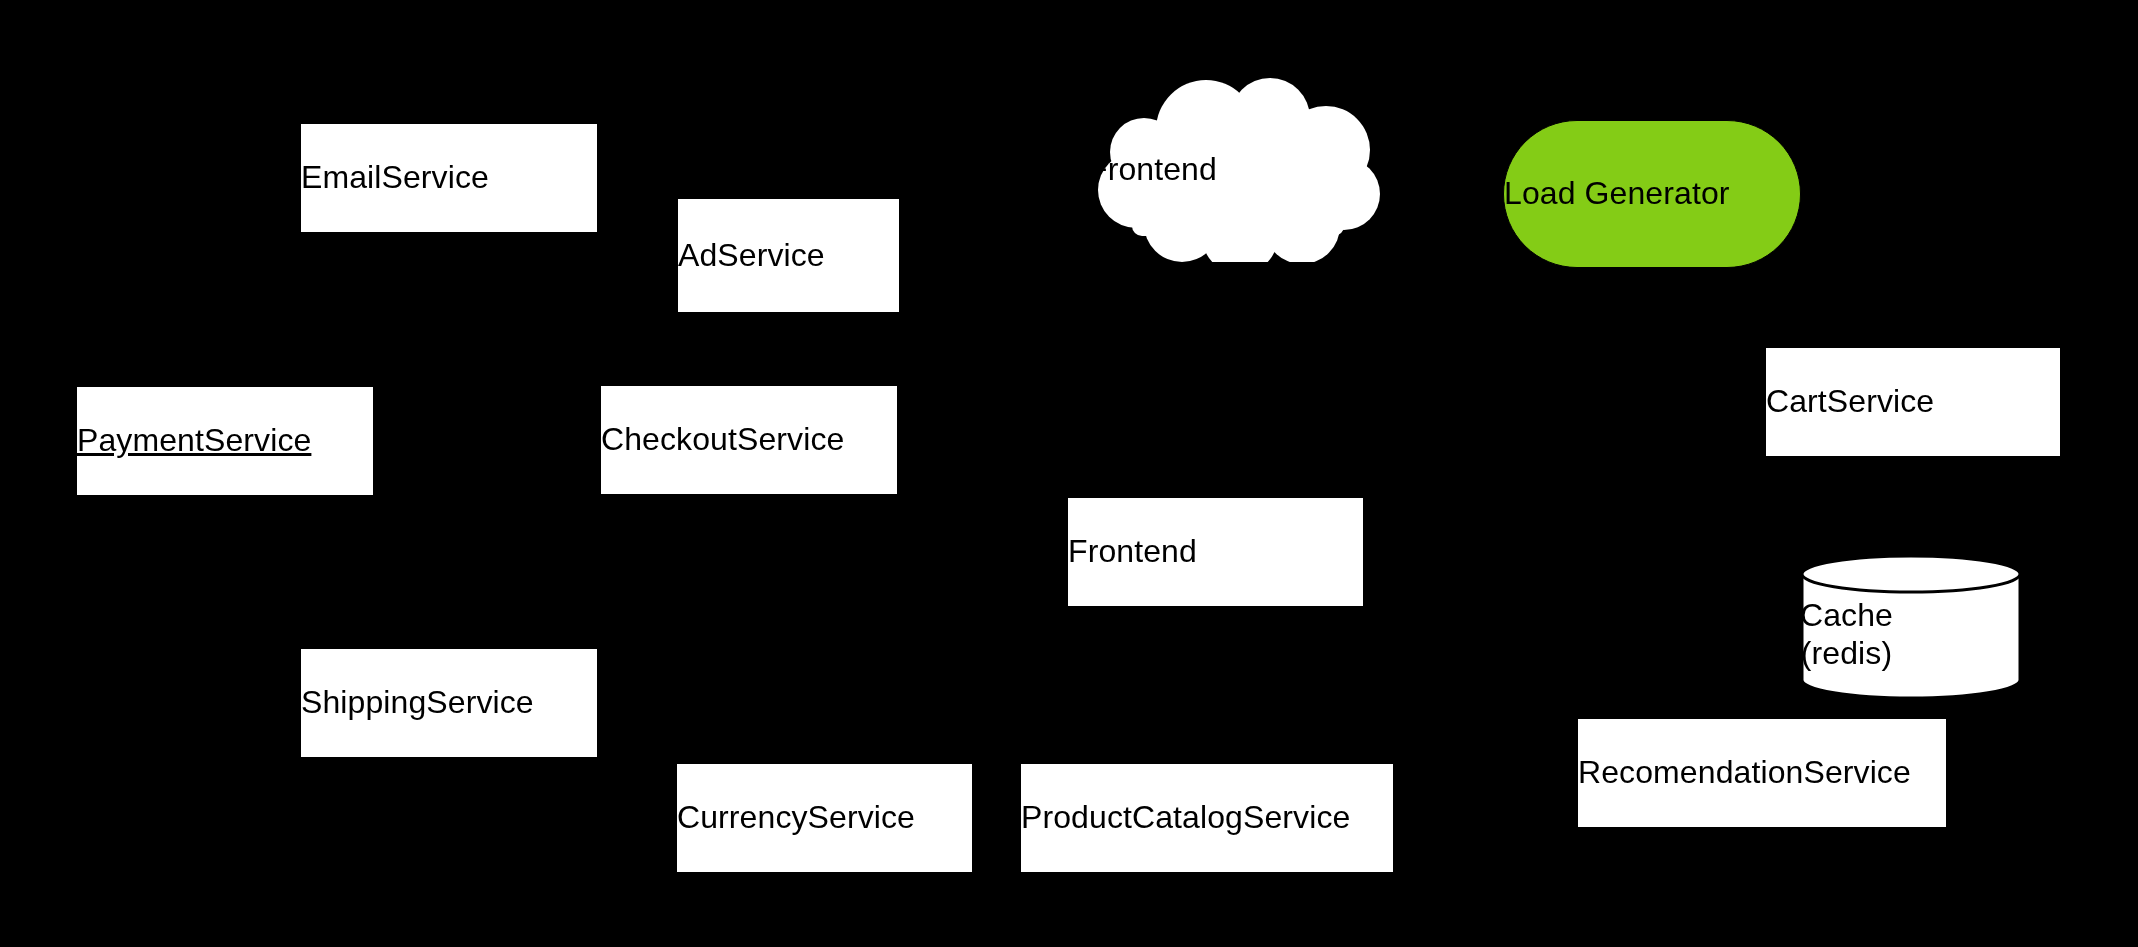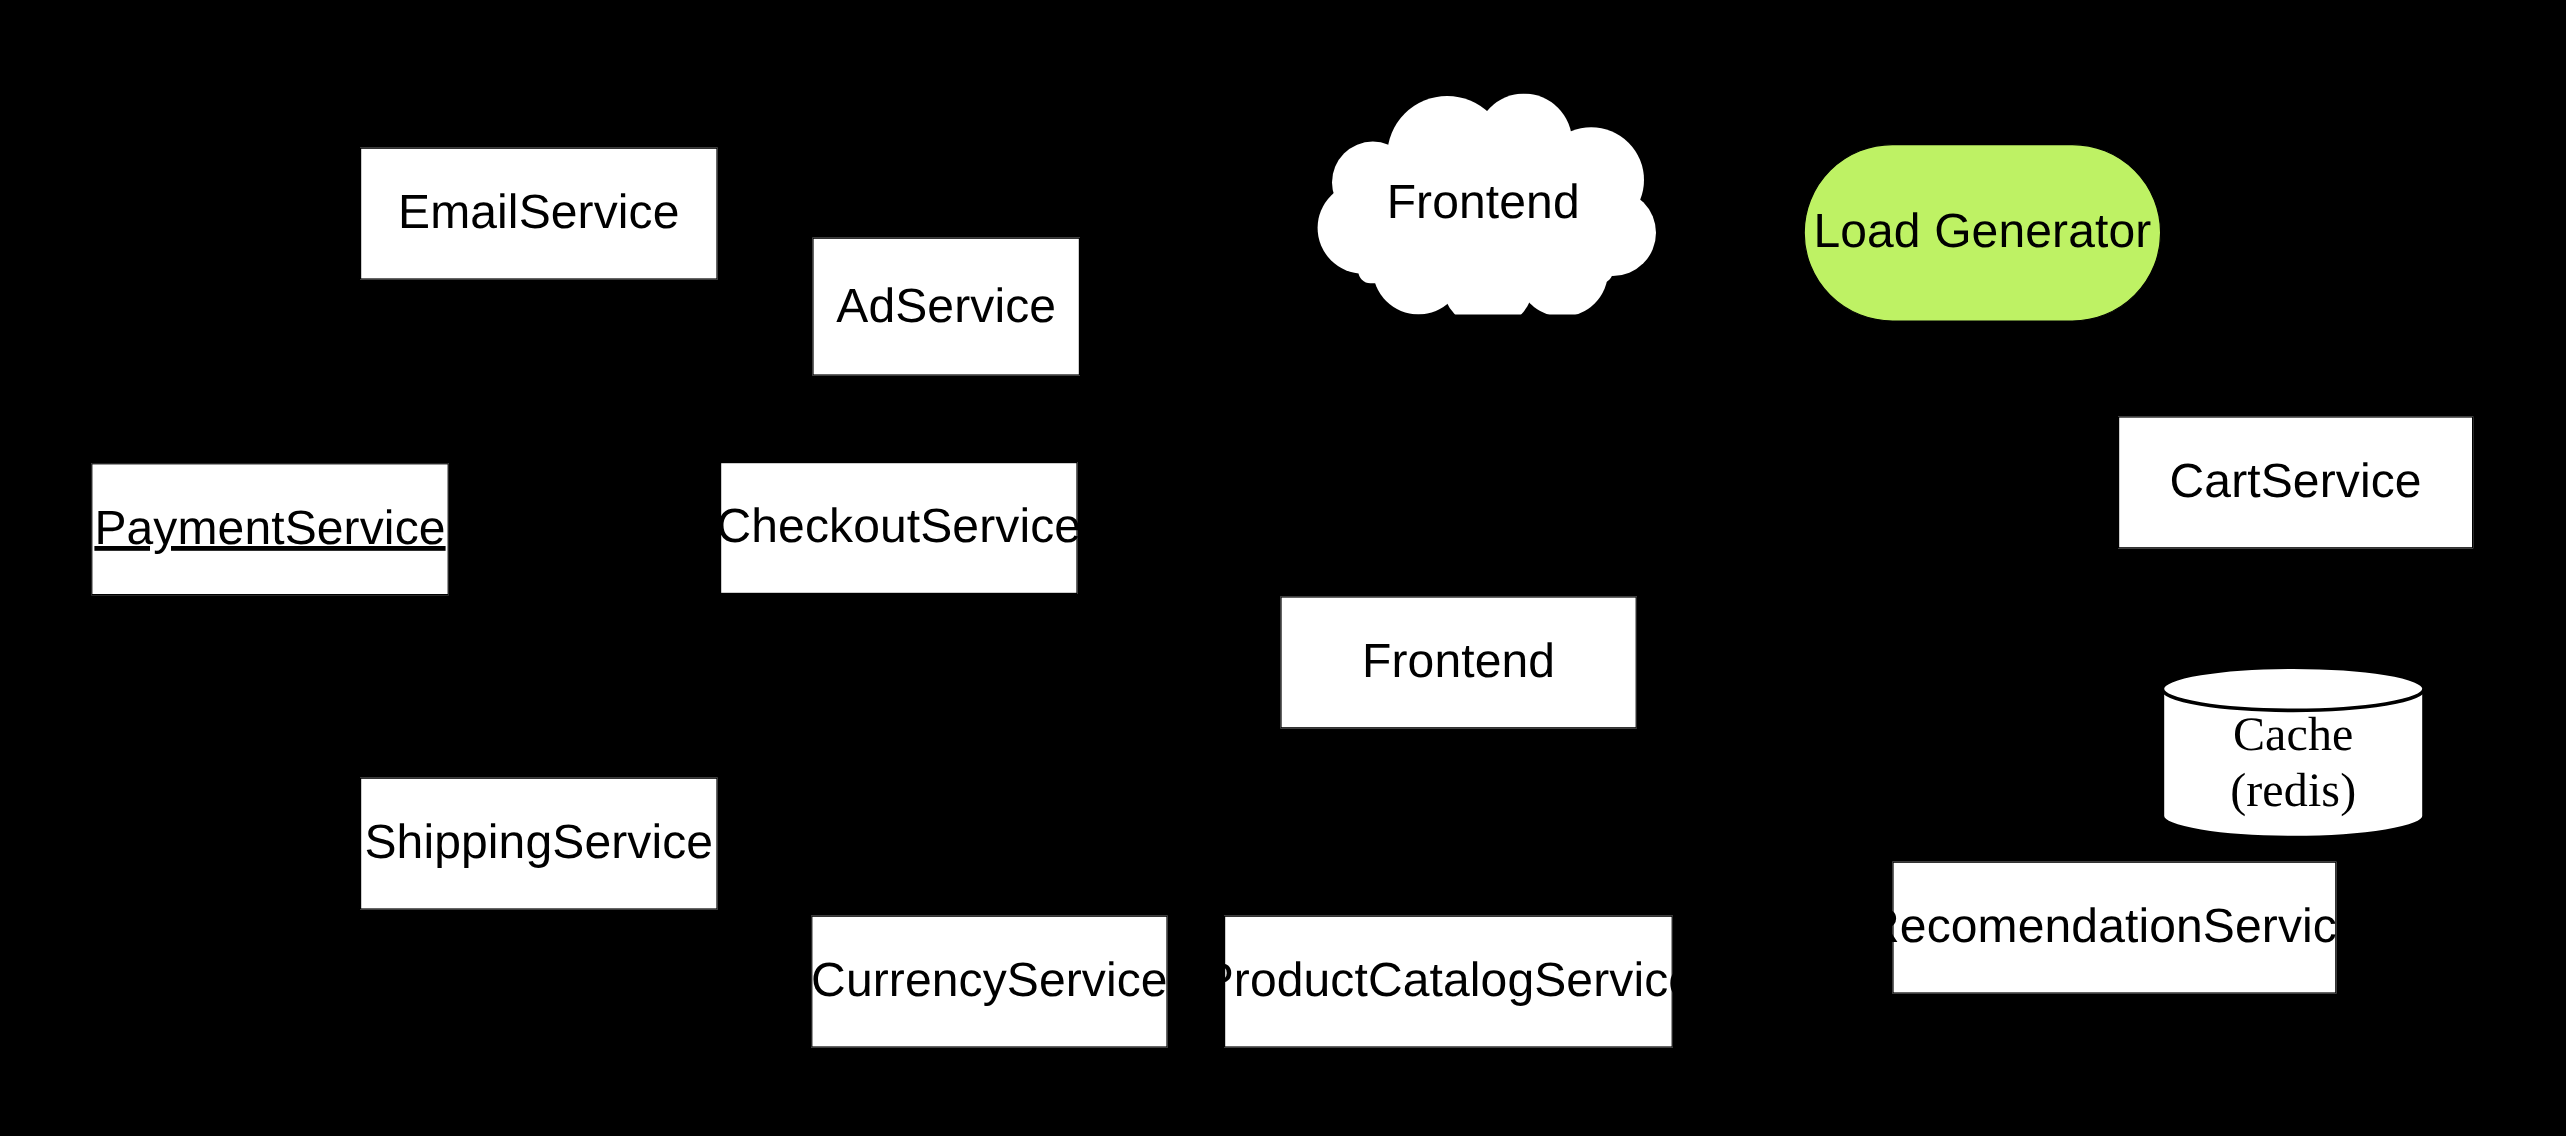--- a/index.html
+++ b/index.html
@@ -16,38 +16,38 @@
     width: 2138px;
     height: 947px;
     background: #000000;
     overflow: hidden;
   }
   .node {
     position: absolute;
     box-sizing: border-box;
     display: flex;
     align-items: center;
-    justify-content: center;
+    justify-content: flex-start;
     text-align: center;
     color: #000000;
     font-family: "Liberation Sans", sans-serif;
-    font-size: 40px;
+    font-size: 32px;
     line-height: 1.18;
     letter-spacing: 0.1px;
     white-space: pre-line;
     user-select: none;
   }
   
   .shape-rect {
     background: #ffffff;
     border: 1px solid #000000;
   }
   
   .shape-rounded {
-    background: #bef264;
+    background: #84cc16;
     border: 1px solid #000000;
     border-radius: 74px;
   }
   
   .shape-cloud {
     background: transparent;
     border: none;
   }
   .shape-cloud .cloud-svg,
   .shape-cylinder .cyl-svg {
@@ -58,21 +58,20 @@
     height: 100%;
   }
   .shape-cloud .node-label,
   .shape-cylinder .node-label {
     position: relative;
     z-index: 2;
   }
   .shape-cylinder {
     background: transparent;
     border: none;
-    font-family: Liberation Serif, serif;
   }
   .cyl-label-shift {
     transform: translateY(8px);
   }
   .node-label {
     pointer-events: none;
   }
 </style>
 </head>
 <body>

